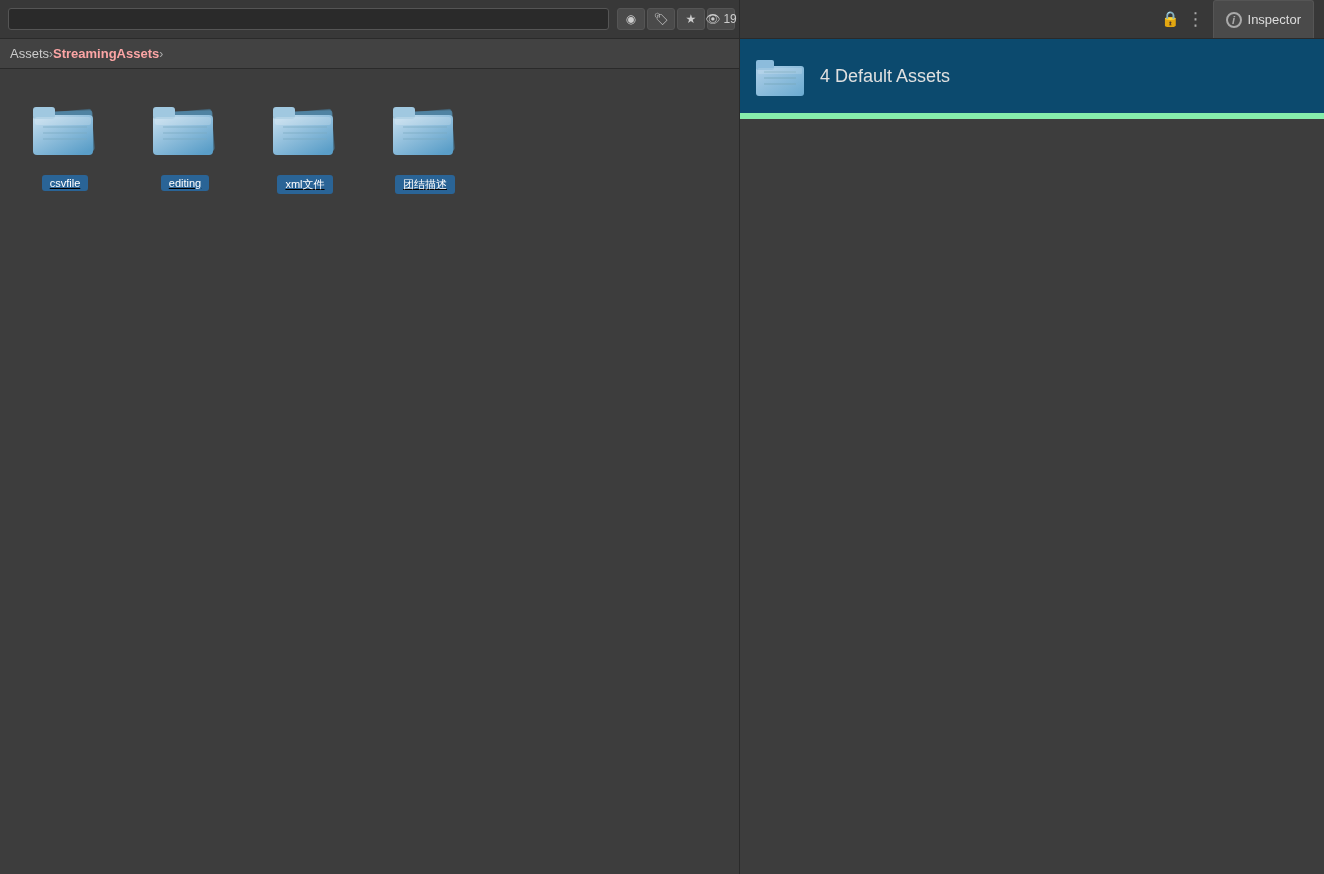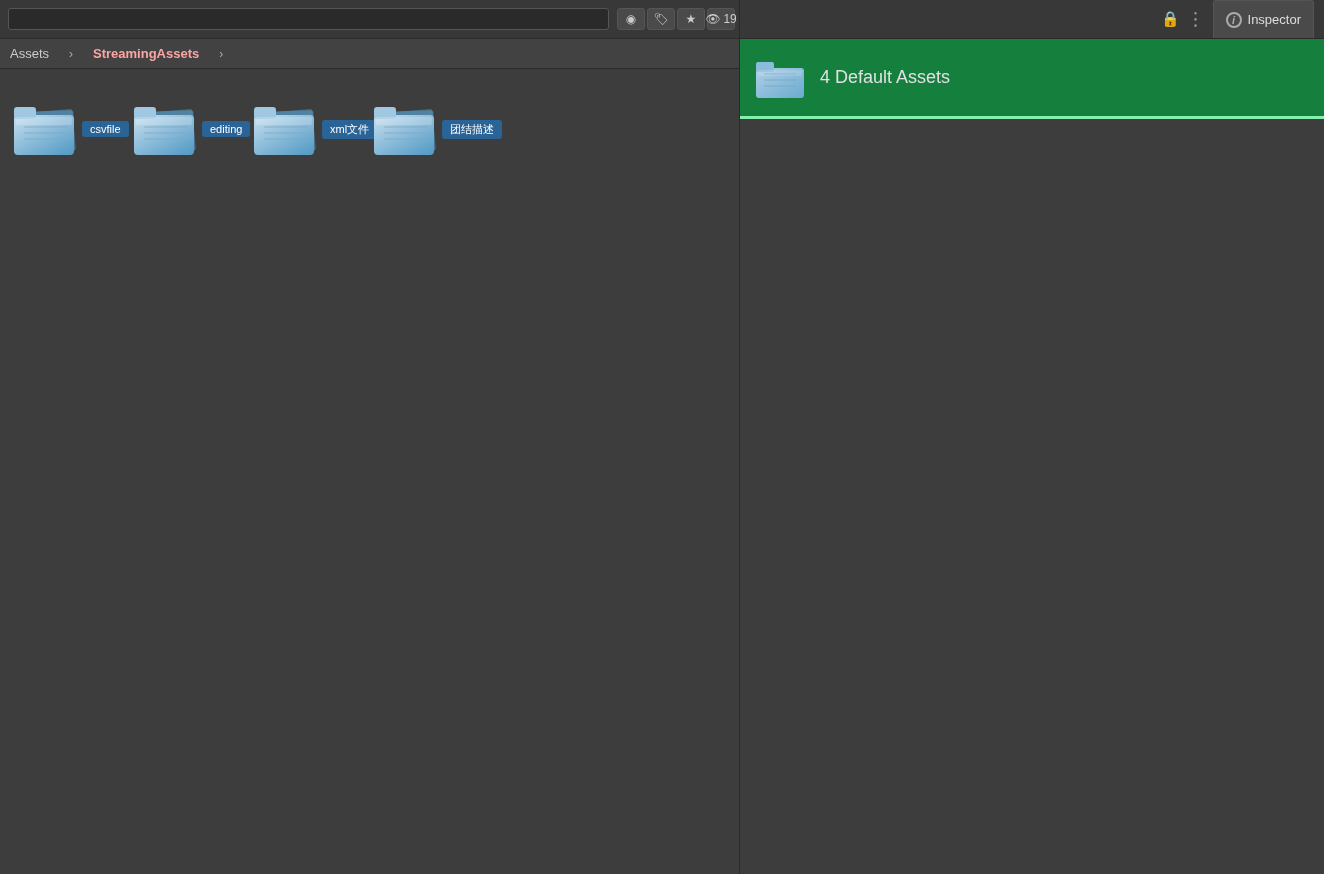--- a/index.html
+++ b/index.html
@@ -112,21 +112,21 @@
       background: #3d3d3d;
       border-right: 1px solid #2a2a2a;
     }
 
     .breadcrumb-bar {
       height: 30px;
       background: #424242;
       display: flex;
       align-items: center;
       padding: 0 10px;
-      gap: 20px;
+      gap: 0;
       font-size: 13px;
       color: #ccc;
       border-bottom: 1px solid #2a2a2a;
     }
 
     .breadcrumb-separator {
       color: #aaa;
       font-size: 12px;
     }
 
@@ -145,22 +145,25 @@
       padding: 20px 10px;
       display: flex;
       flex-wrap: wrap;
       align-content: flex-start;
       gap: 10px;
     }
 
     .asset-item {
       width: 110px;
       display: flex;
-      align-items: center;
+      flex-direction: column;
+      align-items: center;
+      gap: 6px;
       cursor: pointer;
+      text-decoration: underline;
     }
 
     .asset-icon {
       width: 80px;
       height: 80px;
       display: flex;
       align-items: center;
       justify-content: center;
     }
 
@@ -187,22 +190,22 @@
       display: flex;
       flex-direction: column;
     }
 
     .inspector-asset-header {
       height: 80px;
       display: flex;
       align-items: center;
       padding: 10px 14px;
       gap: 14px;
-      background: #15803d;
-      border-bottom: 3px solid #86efac;
+      background: #0c4a6e;
+      border-bottom: 6px solid #86efac;
     }
 
     .inspector-asset-icon {
       width: 52px;
       height: 52px;
       display: flex;
       align-items: center;
       justify-content: center;
     }
 

